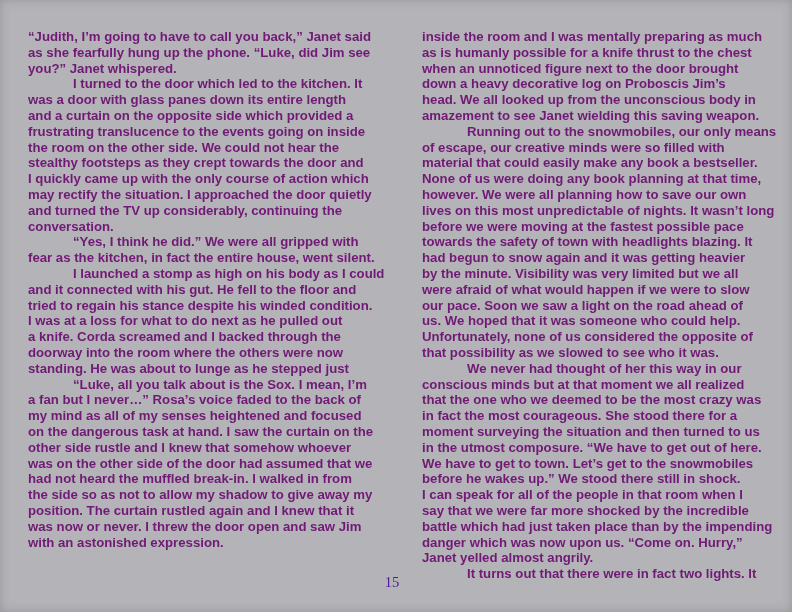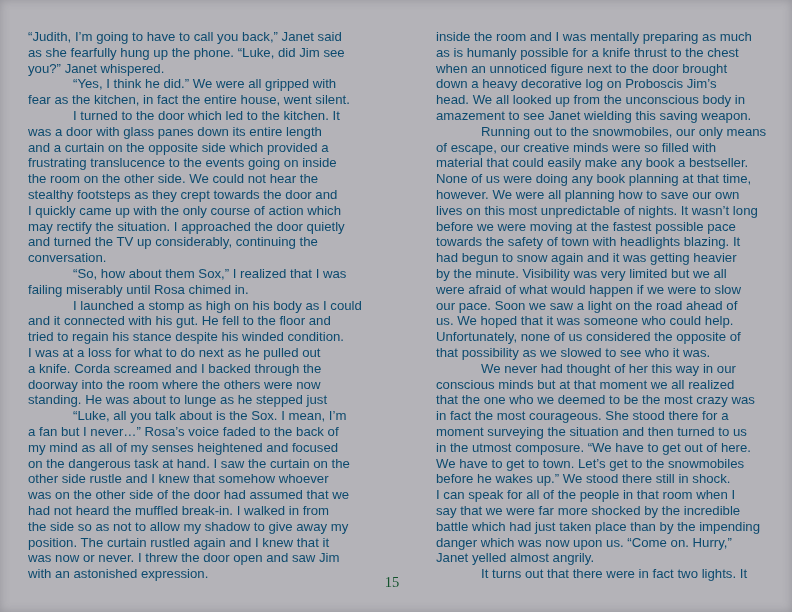--- a/index.html
+++ b/index.html
@@ -16,63 +16,62 @@
     height: 612px;
     background: #b4b3b8;
     box-shadow: inset 0 0 10px rgba(80,80,88,0.30);
     font-family: "Liberation Sans", sans-serif;
   }
   .col {
     position: absolute;
     top: 29px;
     font-size: 13.2px;
     line-height: 15.8px;
-    color: #0c4a6e;
+    color: #701a75;
+    font-weight: bold;
   }
   .col-left  { left: 28px;  width: 368px; }
-  .col-right { left: 436px; width: 356px; }
+  .col-right { left: 422px; width: 356px; }
   .para {
     margin: 0;
     white-space: pre;
   }
   .para.indent { text-indent: 45px; }
   .page-number {
     position: absolute;
     top: 574px;
     left: 0;
     width: 784px;
     text-align: center;
     font-family: "Liberation Serif", serif;
     font-size: 14.5px;
-    color: #14532d;
+    color: #4c1d95;
   }
 </style>
 </head>
 <body>
 
 <div class="page">
 
   <div class="col col-left">
     <p class="para">“Judith, I’m going to have to call you back,” Janet said
 as she fearfully hung up the phone. “Luke, did Jim see
 you?” Janet whispered.</p>
-    <p class="para indent">“Yes, I think he did.” We were all gripped with
-fear as the kitchen, in fact the entire house, went silent.</p>
     <p class="para indent">I turned to the door which led to the kitchen. It
 was a door with glass panes down its entire length
 and a curtain on the opposite side which provided a
 frustrating translucence to the events going on inside
 the room on the other side. We could not hear the
 stealthy footsteps as they crept towards the door and
 I quickly came up with the only course of action which
 may rectify the situation. I approached the door quietly
 and turned the TV up considerably, continuing the
 conversation.</p>
-    <p class="para indent">“So, how about them Sox,” I realized that I was
-failing miserably until Rosa chimed in.</p>
+    <p class="para indent">“Yes, I think he did.” We were all gripped with
+fear as the kitchen, in fact the entire house, went silent.</p>
     <p class="para indent">I launched a stomp as high on his body as I could
 and it connected with his gut. He fell to the floor and
 tried to regain his stance despite his winded condition.
 I was at a loss for what to do next as he pulled out
 a knife. Corda screamed and I backed through the
 doorway into the room where the others were now
 standing. He was about to lunge as he stepped just</p>
     <p class="para indent">“Luke, all you talk about is the Sox. I mean, I’m
 a fan but I never…” Rosa’s voice faded to the back of
 my mind as all of my senses heightened and focused

